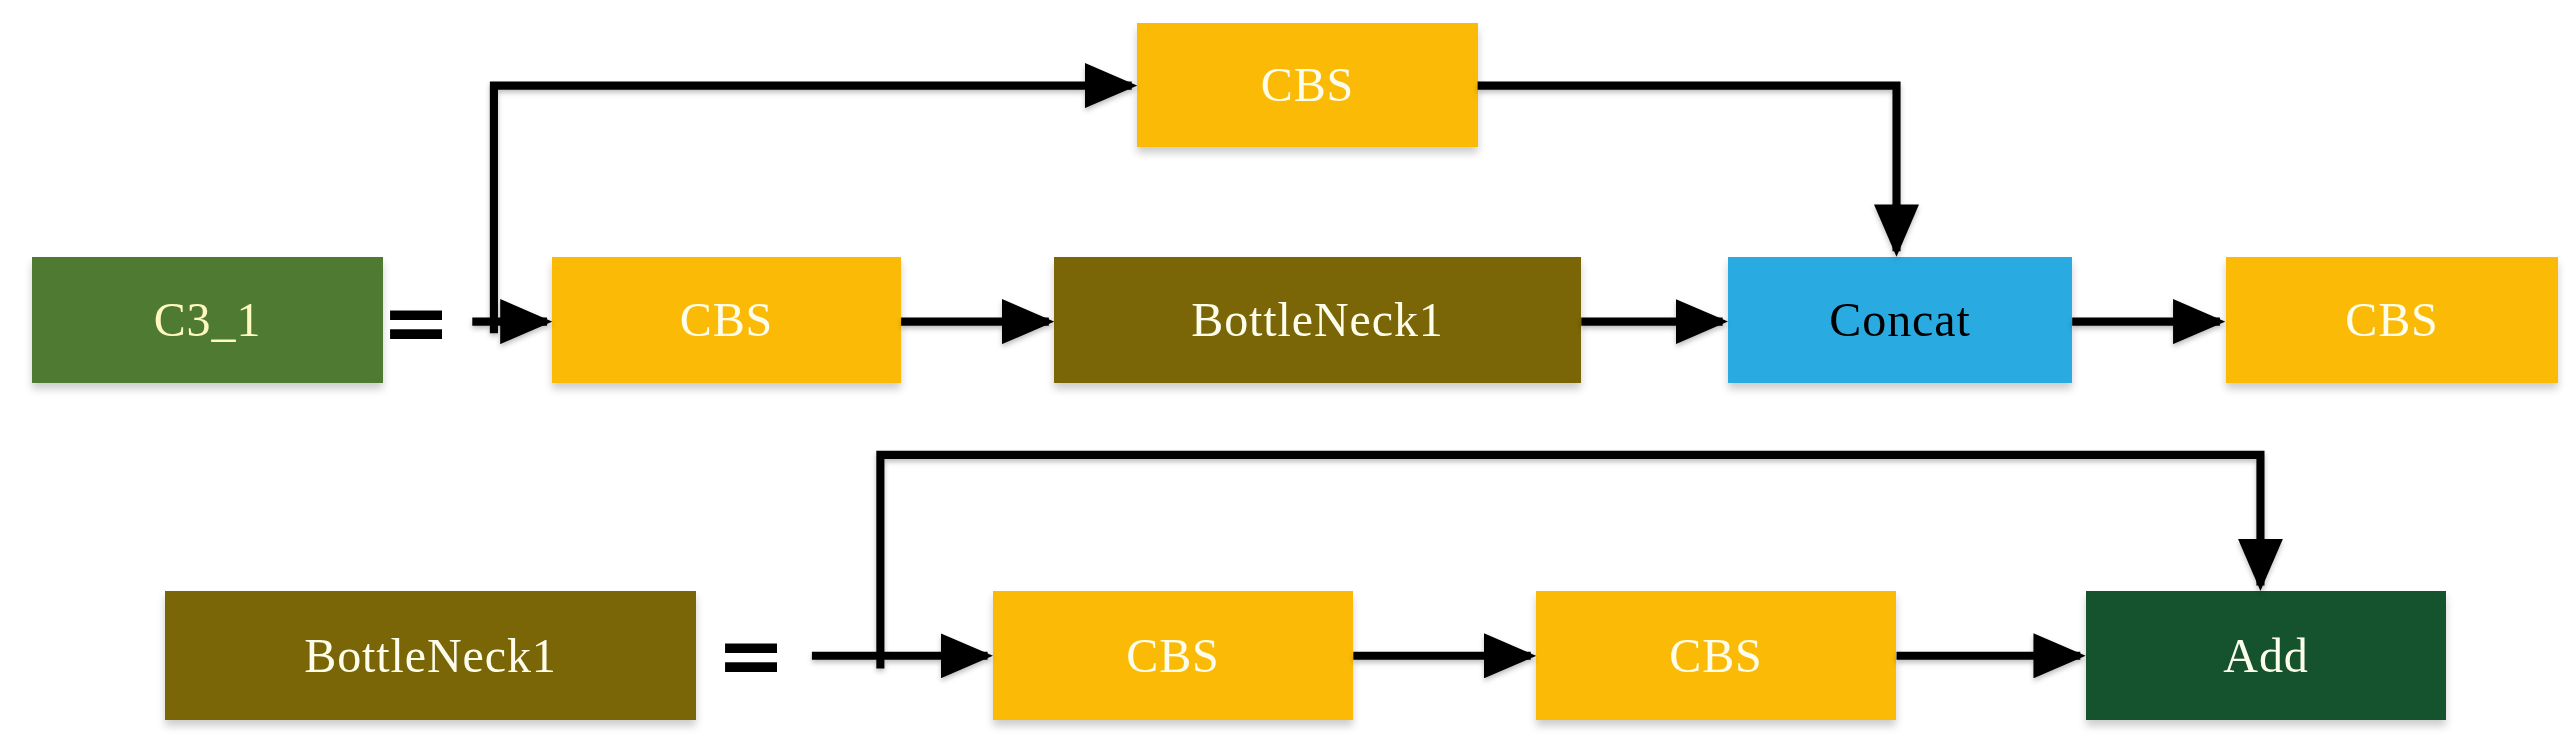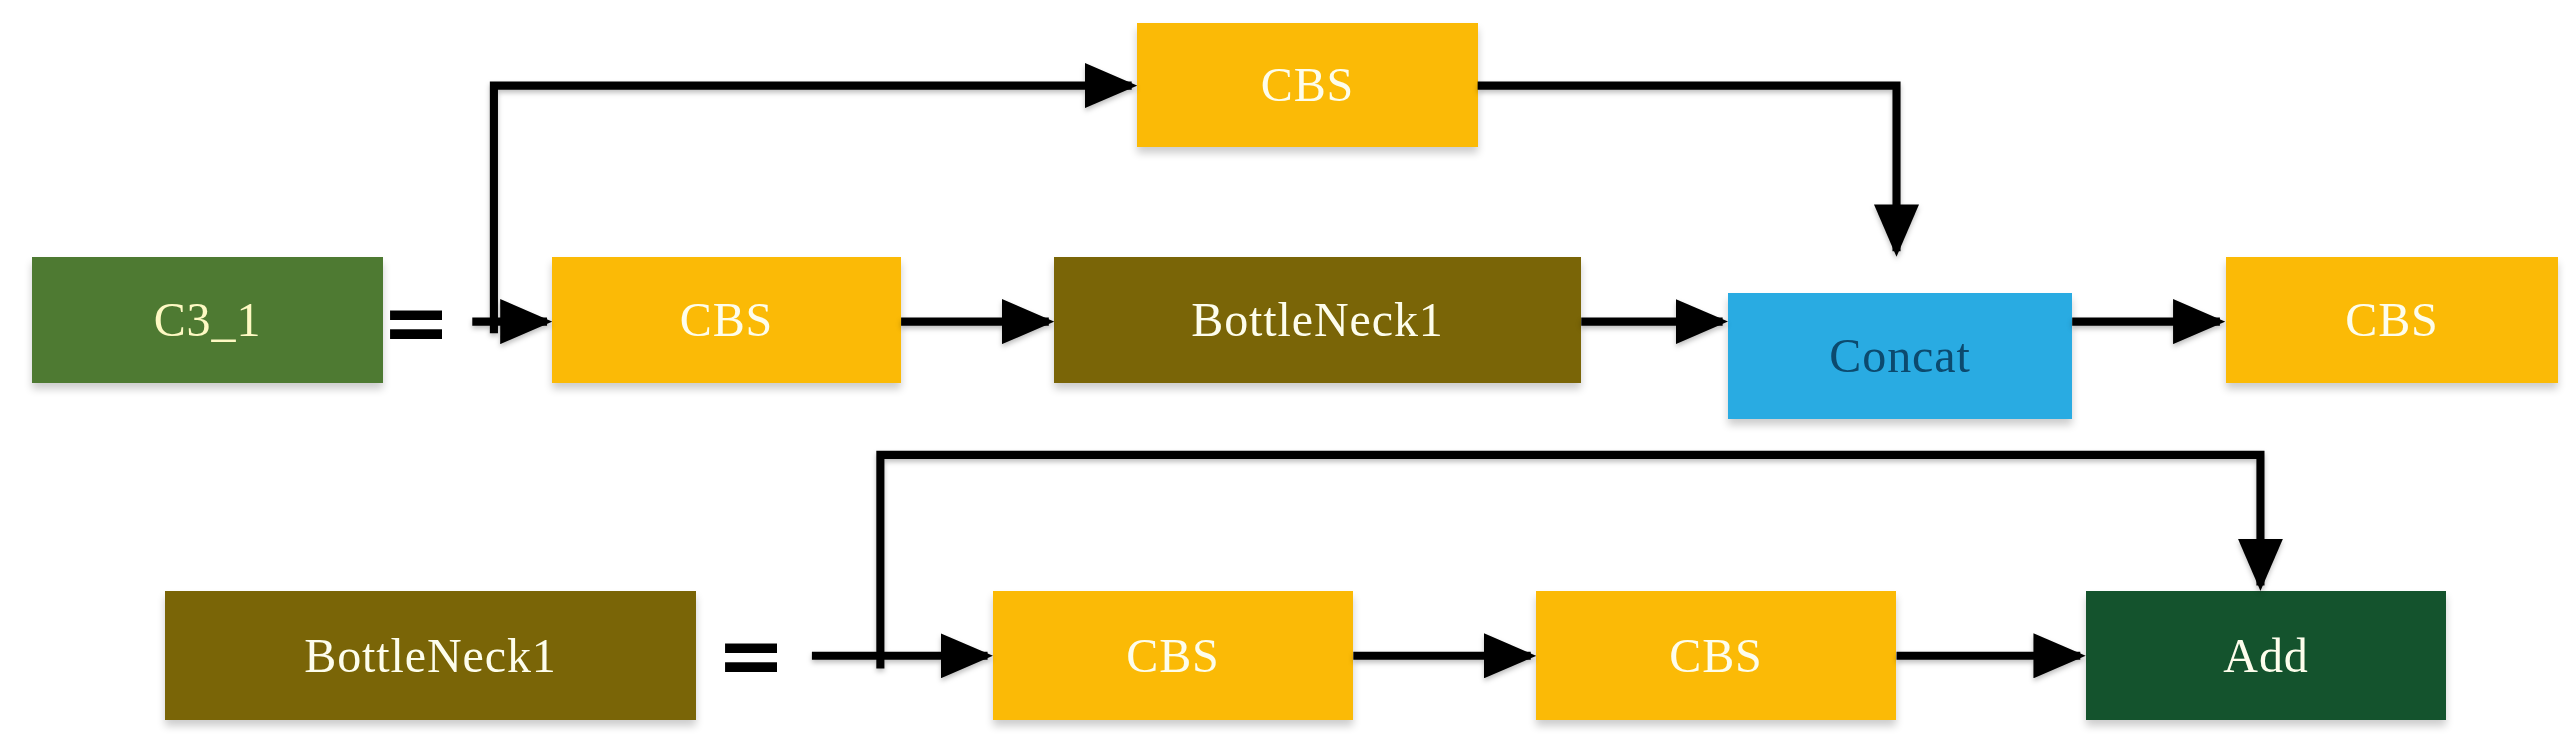--- a/index.html
+++ b/index.html
@@ -61,21 +61,21 @@
   <div class="node" id="n-c3-1" style="background-color: rgb(78, 122, 50); color: #fef9c3;">C3_1</div>
 
   <div class="equals" id="eq-1" style="color: rgb(0, 0, 0);">=</div>
 
   <div class="node" id="n-cbs-top" style="background-color: rgb(251, 186, 6); color: rgb(253, 253, 236);">CBS</div>
 
   <div class="node" id="n-cbs-r1a" style="background-color: rgb(251, 186, 6); color: rgb(253, 253, 236);">CBS</div>
 
   <div class="node" id="n-bneck-r1" style="background-color: rgb(122, 101, 7); color: rgb(253, 253, 236);">BottleNeck1</div>
 
-  <div class="node" id="n-concat" style="background-color: rgb(41, 171, 226); color: #0c4a6e; margin-top: 36px;">Concat</div>
+  <div class="node" id="n-concat" style="background-color: rgb(41, 171, 226); color: #000000;">Concat</div>
 
   <div class="node" id="n-cbs-r1b" style="background-color: rgb(251, 186, 6); color: rgb(253, 253, 236);">CBS</div>
 
   <div class="node" id="n-bneck-r2" style="background-color: rgb(122, 101, 7); color: rgb(253, 253, 236);">BottleNeck1</div>
 
   <div class="equals" id="eq-2" style="color: rgb(0, 0, 0);">=</div>
 
   <div class="node" id="n-cbs-r2a" style="background-color: rgb(251, 186, 6); color: rgb(253, 253, 236);">CBS</div>
 
   <div class="node" id="n-cbs-r2b" style="background-color: rgb(251, 186, 6); color: rgb(253, 253, 236);">CBS</div>

